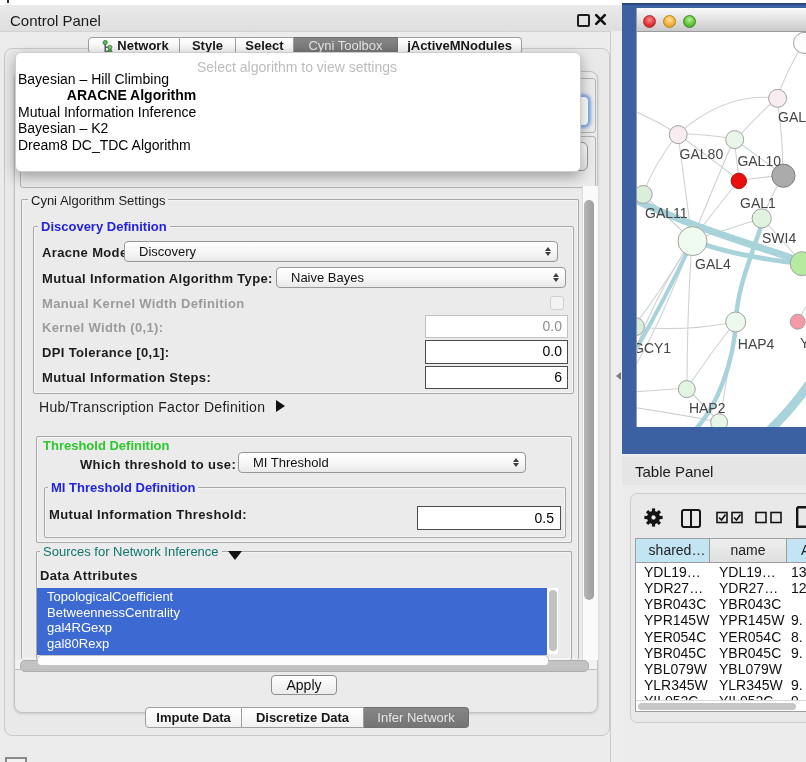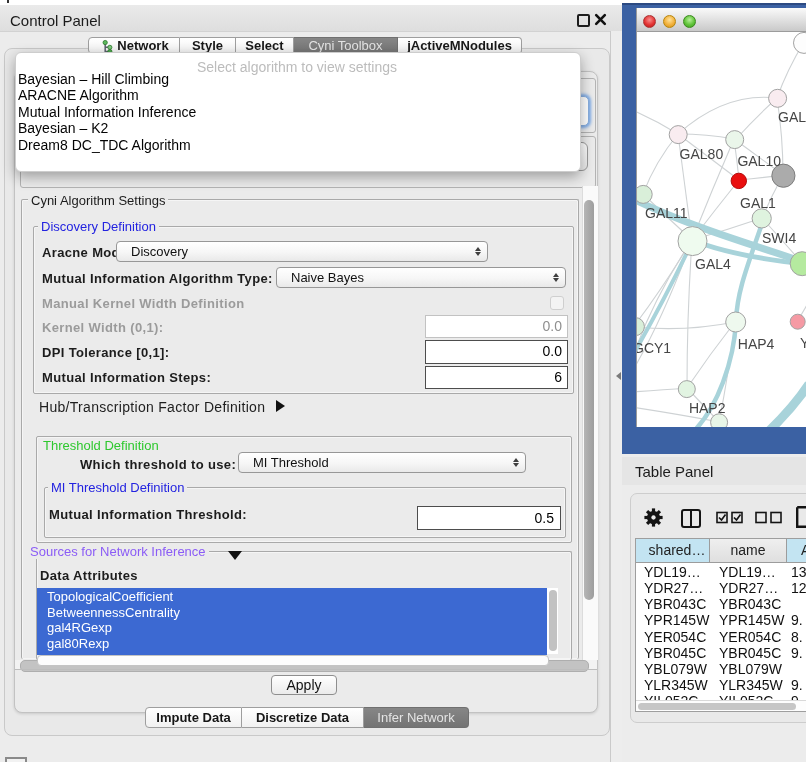--- a/index.html
+++ b/index.html
@@ -1,19 +1,19 @@
 <!DOCTYPE html>
 <html><head>
 <meta charset="utf-8">
 <style>
 html,body{margin:0;padding:0;}
 body{width:806px;height:762px;position:relative;overflow:hidden;background:#fff;
   font-family:"Liberation Sans",sans-serif;-webkit-font-smoothing:antialiased;}
 .abs{position:absolute;}
-.b{font-weight:normal;}
+.b{font-weight:bold;text-align:right;}
 .lbl{font-size:13px;font-weight:bold;color:#1c1c1c;letter-spacing:0.35px;}
 .lbl.dis{color:#9b9b9b;}
 .combo{background:linear-gradient(#ffffff,#f6f6f6 55%,#e9e9e9);border:1px solid #979797;border-radius:4px;
   font-size:13px;color:#111;box-sizing:border-box;}
 .combo .ar{position:absolute;right:6px;top:0;height:100%;display:flex;flex-direction:column;justify-content:center;gap:1px;}
 .combo .ar span{display:block;width:0;height:0;border-left:3.5px solid transparent;border-right:3.5px solid transparent;}
 .combo .ar .up{border-bottom:4.5px solid #3f3f3f;}
 .combo .ar .dn{border-top:4.5px solid #3f3f3f;}
 .fld{background:#fff;font-size:14px;text-align:right;box-sizing:border-box;}
 .grp{border:1px solid #a9a9a9;border-radius:2px;box-shadow:inset 0 0 0 1px rgba(255,255,255,.5);}
@@ -63,21 +63,21 @@
 <div class="abs" style="left:20px;top:660px;width:567px;height:10px;background:#c3c3c3;border:1px solid #aeaeae;border-radius:5px;"></div>
 <div class="abs" style="left:15px;top:669px;width:582px;height:1px;background:#bdbdbd;"></div>
 
 <div class="abs grp" style="left:21px;top:199px;width:556px;height:459px;border-bottom:none;"></div>
 <div class="abs gtitle" style="left:28px;top:193px;color:#1c1c1c;">Cyni Algorithm Settings</div>
 
 <div class="abs grp" style="left:33px;top:226px;width:539px;height:166px;"></div>
 <div class="abs gtitle b" style="left:38px;top:219px;color:#2323e0;">Discovery Definition</div>
 
 <div class="abs lbl" style="left:42px;top:245px;">Aracne Mode:</div>
-<div class="abs combo" style="left:116px;top:241px;width:372px;height:21px;line-height:19px;padding-left:14px;">Discovery<span class="ar">
+<div class="abs combo" style="left:124px;top:241px;width:434px;height:21px;line-height:19px;padding-left:14px;">Discovery<span class="ar">
       <span class="up"></span>
       <span class="dn"></span>
     </span></div>
 <div class="abs lbl" style="left:42px;top:271px;">Mutual Information Algorithm Type:</div>
 <div class="abs combo" style="left:276px;top:267px;width:290px;height:21px;line-height:19px;padding-left:14px;">Naive Bayes<span class="ar">
       <span class="up"></span>
       <span class="dn"></span>
     </span></div>
 <div class="abs lbl dis" style="left:42px;top:296px;">Manual Kernel Width Definition</div>
 <div class="abs" style="left:550px;top:296px;width:12px;height:12px;border:1px solid #cfcfcf;border-radius:3px;background:#f3f3f3;"></div>
@@ -98,21 +98,21 @@
       <span class="up"></span>
       <span class="dn"></span>
     </span></div>
 
 <div class="abs grp" style="left:44px;top:487px;width:520px;height:49px;"></div>
 <div class="abs gtitle b" style="left:48px;top:480px;color:#2323e0;">MI Threshold Definition</div>
 <div class="abs lbl" style="left:49px;top:507px;">Mutual Information Threshold:</div>
 <div class="abs fld" style="left:417px;top:506px;width:144px;height:24px;line-height:22px;border:1.5px solid #4d4d4d;color:#000;padding-right:6px;">0.5</div>
 
 <div class="abs grp" style="left:36px;top:551px;width:534px;height:108px;border-bottom:none;"></div>
-<div class="abs gtitle" style="left:27px;top:544px;color:#8b5cf6;">Sources for Network Inference</div>
+<div class="abs gtitle" style="left:40px;top:544px;color:#0f766e;">Sources for Network Inference</div>
 <div class="abs" style="left:228px;top:551px;width:0;height:0;border-left:7px solid transparent;border-right:7px solid transparent;border-top:9px solid #111;"></div>
 <div class="abs lbl" style="left:40px;top:568px;font-size:13px;">Data Attributes</div>
 
 <div class="abs" style="left:37px;top:588px;width:521px;height:66px;background:#ffffff;"></div>
 <div class="abs" style="left:37px;top:588px;width:510px;height:66.5px;background:#3c69d2;color:#fff;font-size:13px;line-height:15.5px;padding-top:1px;box-sizing:border-box;overflow:hidden;">
 <div style="padding-left:10px;">TopologicalCoefficient</div>
 <div style="padding-left:10px;">BetweennessCentrality</div>
 <div style="padding-left:10px;">gal4RGexp</div>
 <div style="padding-left:10px;">gal80Rexp</div>
 </div>

